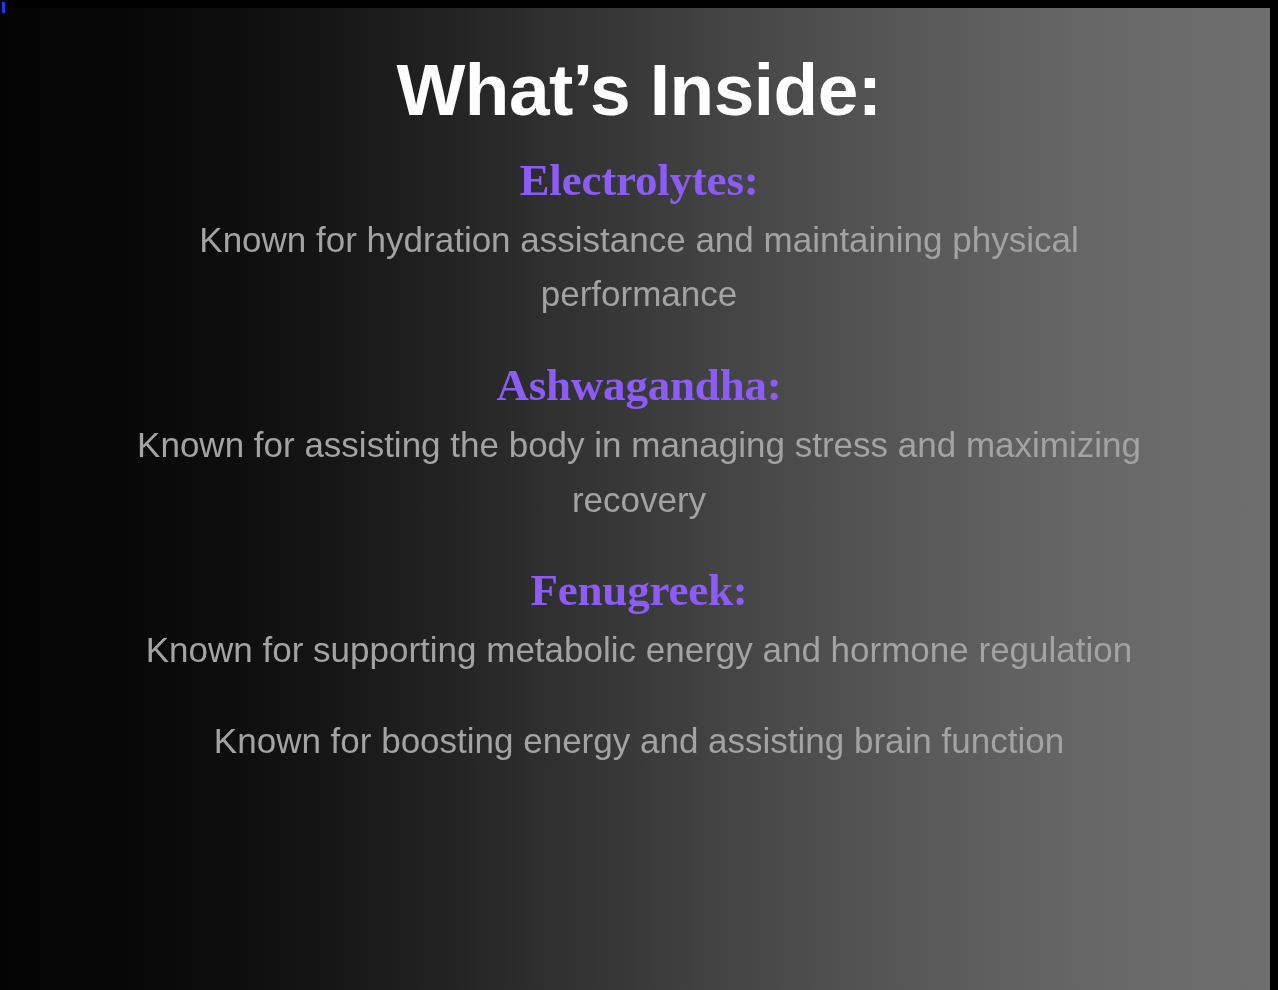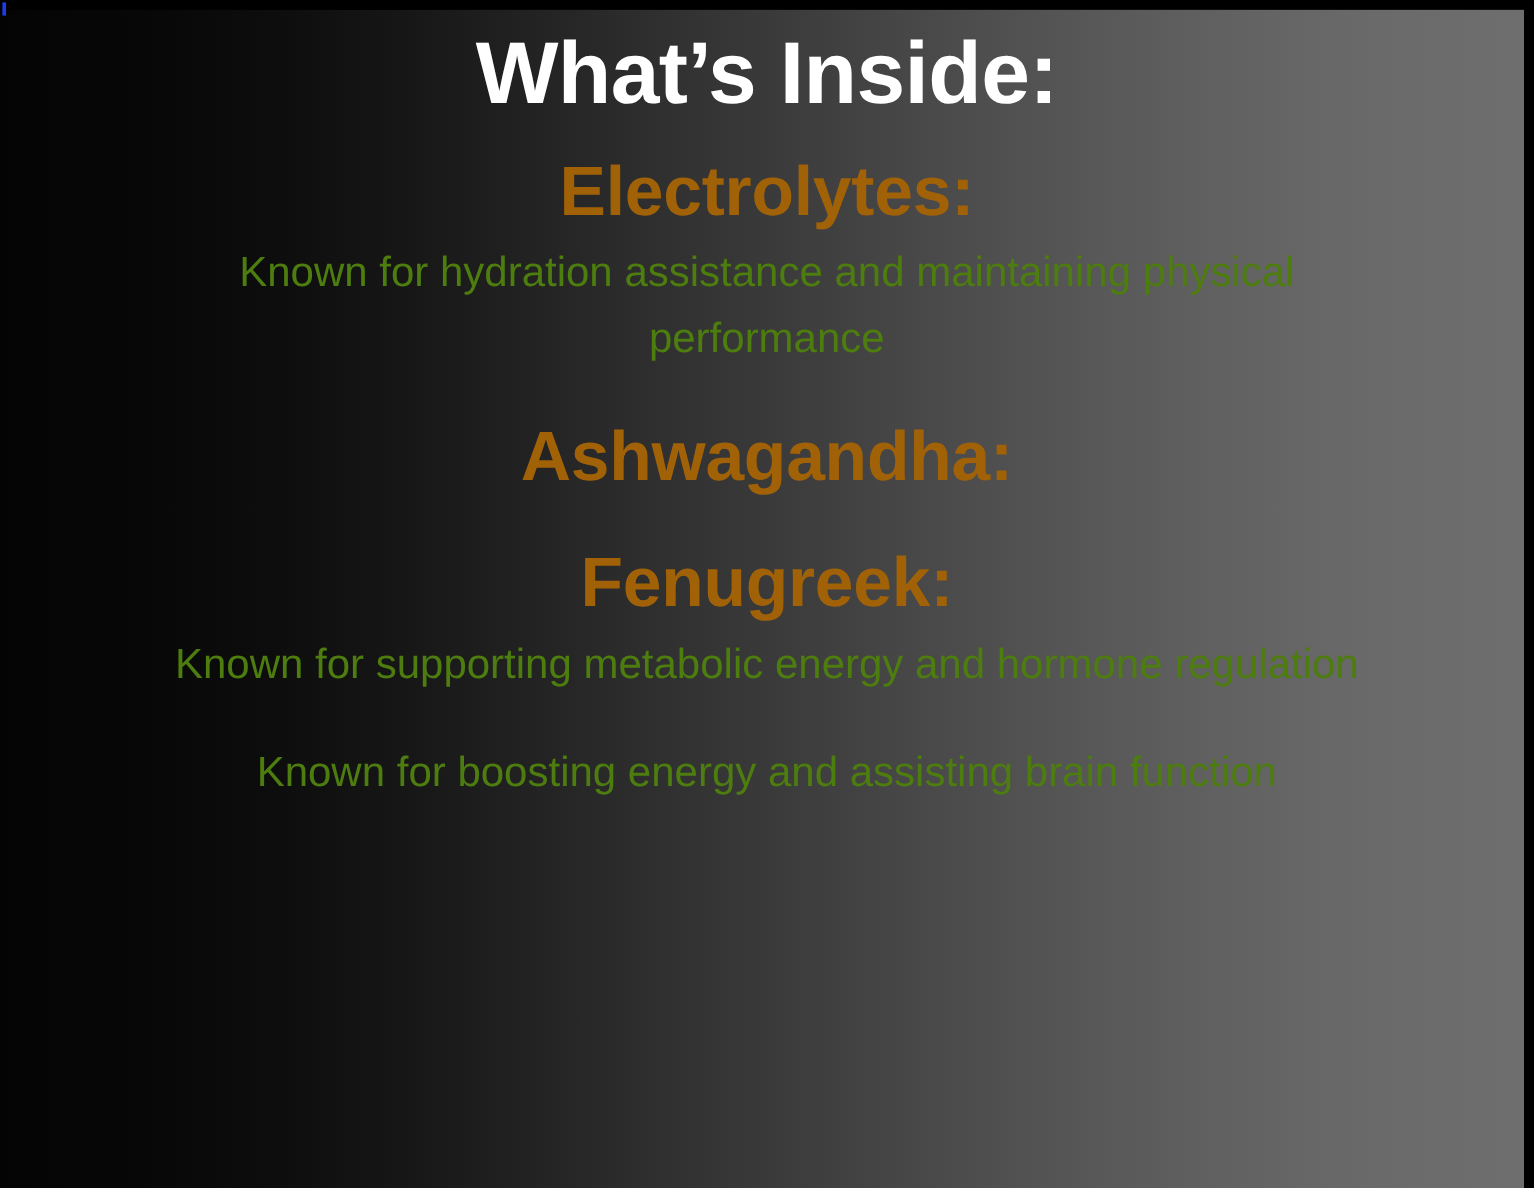--- a/index.html
+++ b/index.html
@@ -75,24 +75,24 @@
     top: 2px;
     width: 3px;
     height: 11px;
     background: #1b3cf0;
   }
 
   
   #content {
     position: absolute;
     left: 0;
-    top: 1px;
+    top: 16px;
     width: 1278px;
     height: 840px;
-    padding: 4px;
+    padding: 17px;
     box-sizing: border-box;
     text-align: center;
   }
 
   #page-title {
     margin: 0;
     padding-top: 16px;
     font-size: 73px;
     line-height: 1.12;
     font-weight: 800;
@@ -106,35 +106,35 @@
     margin: 0;
     padding: 0;
     text-align: center;
   }
 
   .ingredient-section.section-first { margin-top: 22px; }
   .ingredient-section.section-rest  { margin-top: 36px; }
 
   .ingredient-name {
     margin: 0;
-    font-size: 58px;
+    font-size: 45px;
     line-height: 1.2;
     font-weight: 700;
-    color: #a16207;
+    color: #8b5cf6;
     letter-spacing: -0.2px;
-    font-family: Liberation Sans, sans-serif;
+    font-family: Liberation Serif, serif;
   }
 
   .ingredient-description {
     margin: 6px auto 0 auto;
     max-width: 1040px;
     font-size: 35px;
     line-height: 1.56;
     font-weight: 400;
-    color: #4d7c0f;
+    color: #a3a3a3;
     font-family: "Liberation Sans", sans-serif;
   }
 </style>
 </head>
 <body>
 
 <div id="slide-canvas">
 
   <div id="gradient-background"></div>
   <div id="top-black-bar"></div>
@@ -145,20 +145,21 @@
 
     <h1 id="page-title">What’s Inside:</h1>
 
     <div class="ingredient-section section-first">
       <div class="ingredient-name">Electrolytes:</div>
       <div class="ingredient-description">Known for hydration assistance and maintaining physical performance</div>
     </div>
 
     <div class="ingredient-section section-rest">
       <div class="ingredient-name">Ashwagandha:</div>
+      <div class="ingredient-description">Known for assisting the body in managing stress and maximizing recovery</div>
     </div>
 
     <div class="ingredient-section section-rest">
       <div class="ingredient-name">Fenugreek:</div>
       <div class="ingredient-description">Known for supporting metabolic energy and hormone regulation</div>
     </div>
 
     <div class="ingredient-section section-rest">
       <div class="ingredient-description">Known for boosting energy and assisting brain function</div>
     </div>

